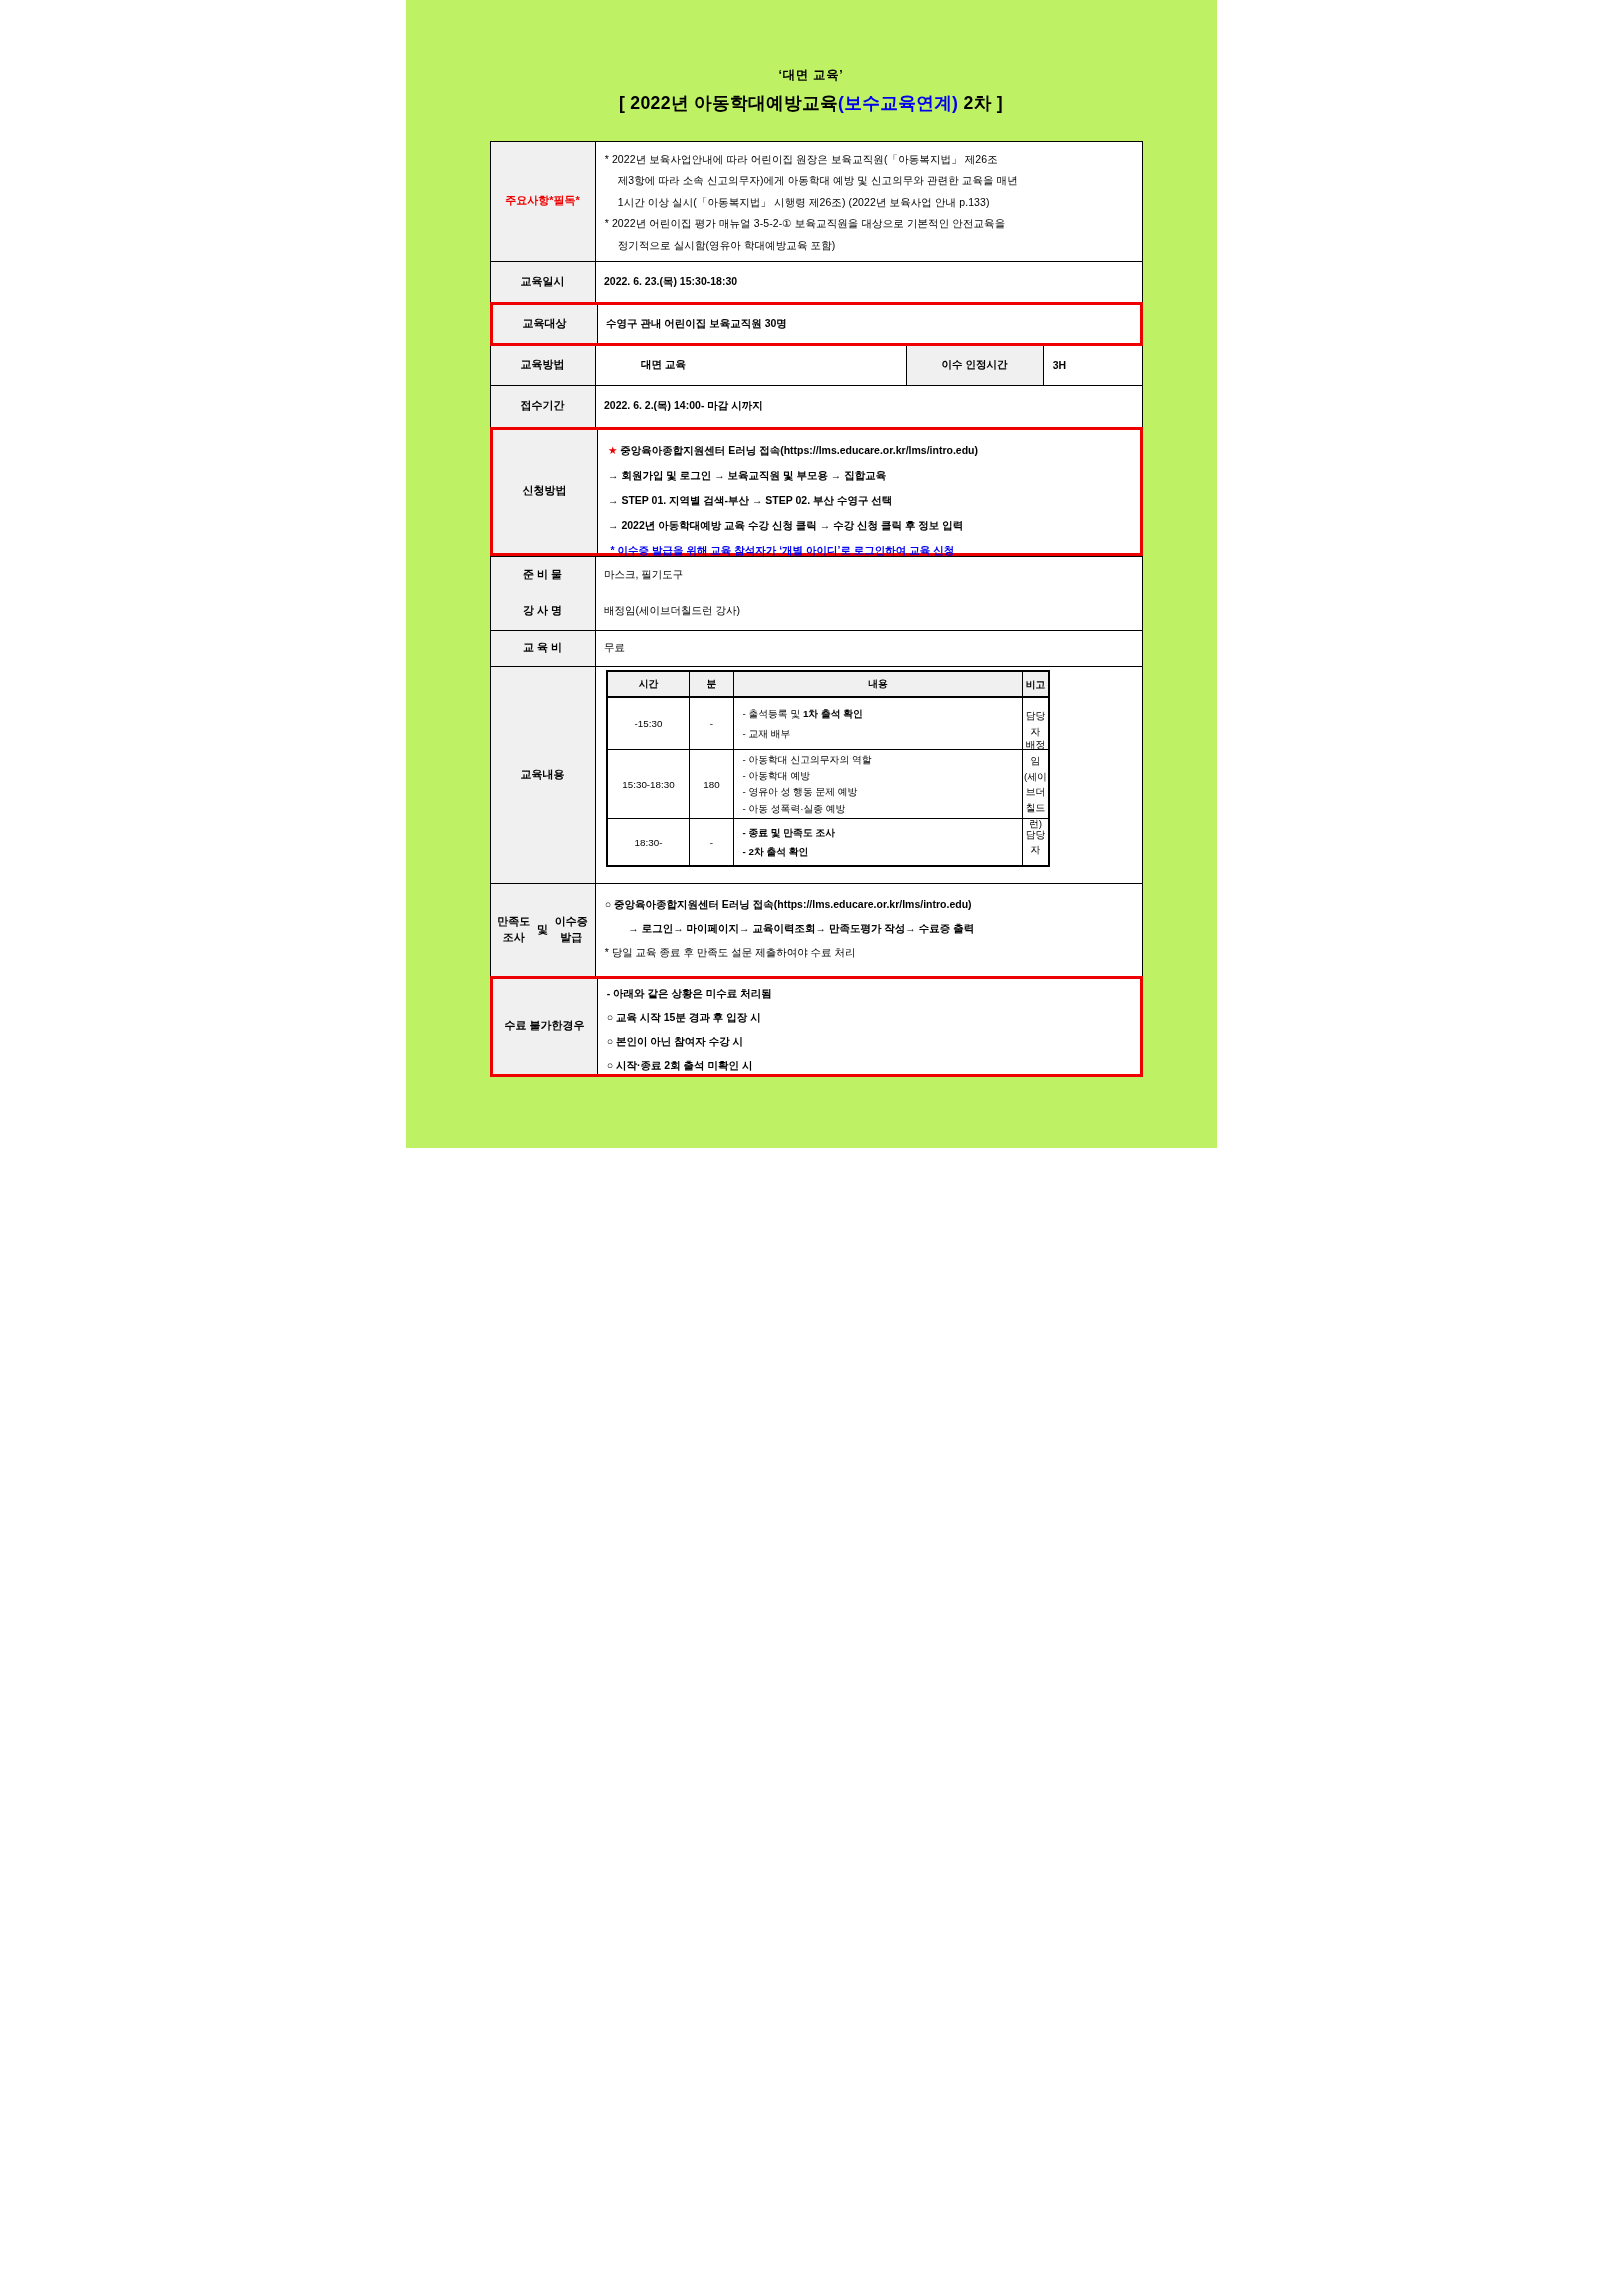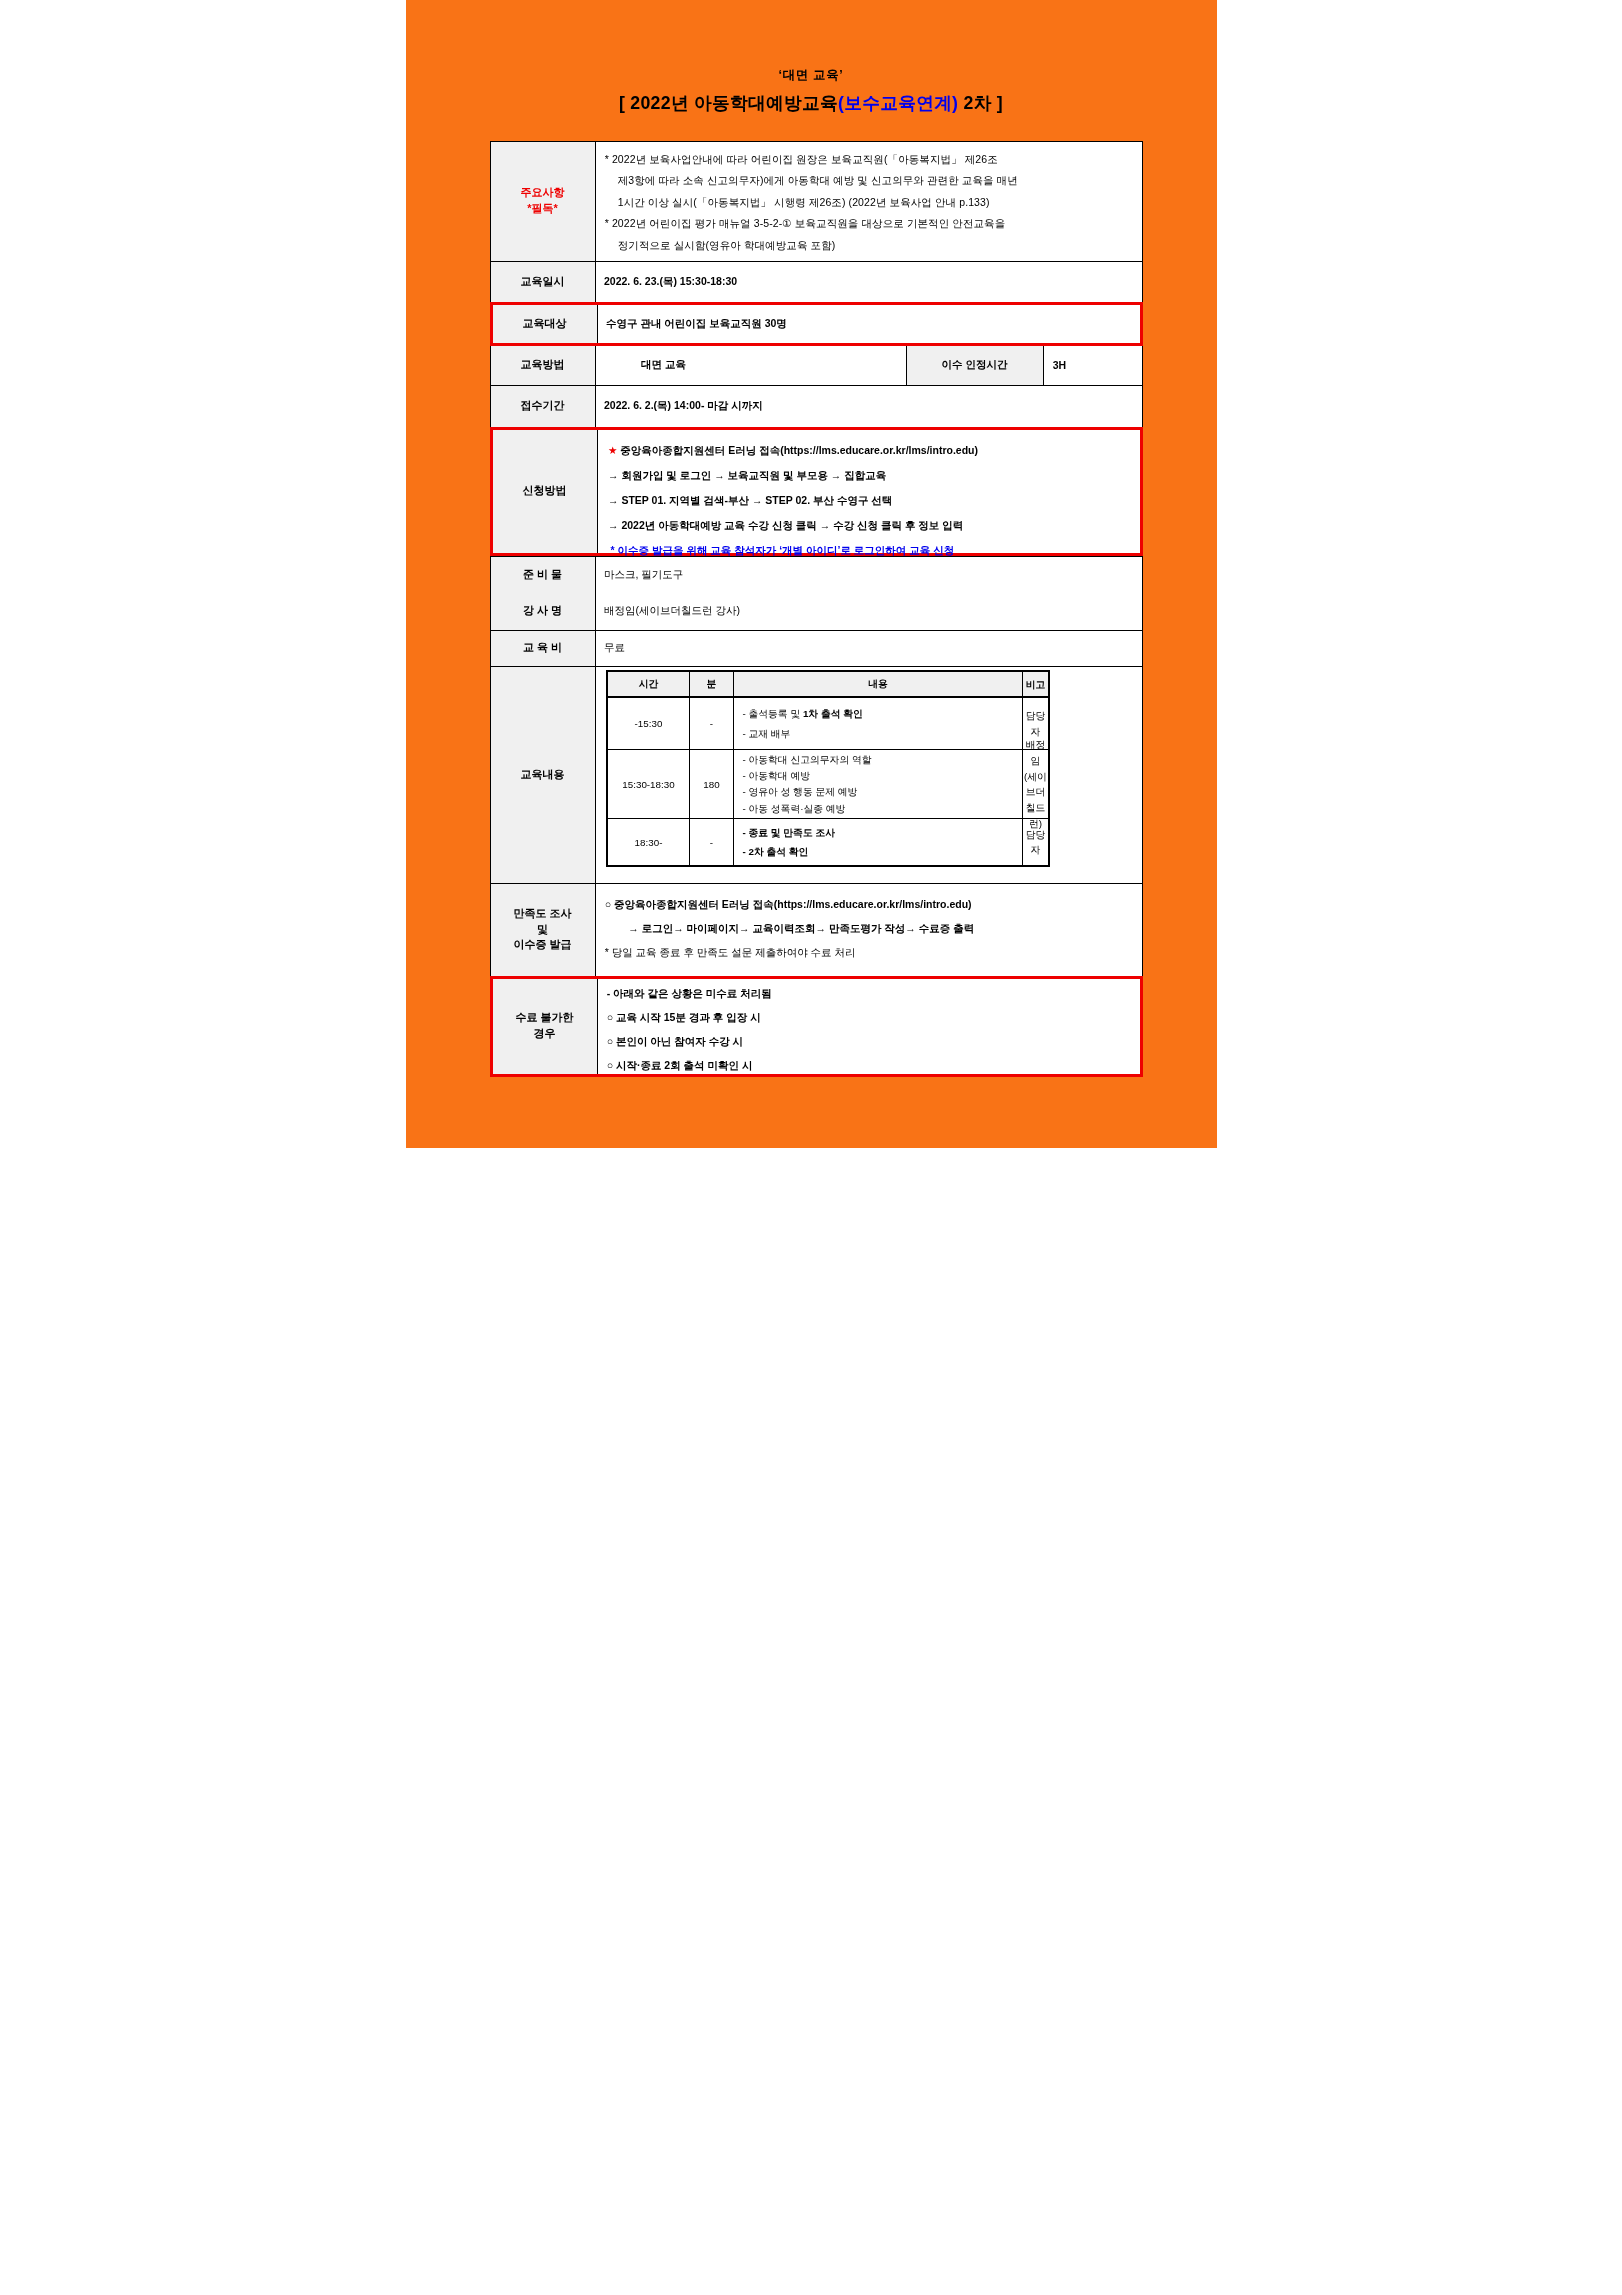--- a/index.html
+++ b/index.html
@@ -2,21 +2,21 @@
 <html style="--accent-red: #ee0000; --accent-blue: #0000ee; --label-bg: #f0f0f0;font-size:10.5px"><head>
 <meta charset="utf-8">
 <style>
   :root{
     --accent-red:#ee0000;
     --accent-blue:#0000ee;
     --label-bg:#f0f0f0;
   }
   html,body{margin:0;padding:0;background:#ffffff;}
   .page{
-    width:811px;height:1148px;background:#f97316;margin:0 auto;
+    width:811px;height:1148px;background:#bef264;margin:0 auto;
     font-family:"Liberation Sans","DejaVu Sans",sans-serif;color:#000;
     overflow:hidden;
   }
   .title1{
     padding-top:67px;text-align:center;font-size:12.4px;font-weight:bold;
     letter-spacing:0.7px;
   }
   .title2{
     margin-top:6.5px;text-align:center;font-size:17.7px;font-weight:bold;
     letter-spacing:0.3px;
@@ -30,21 +30,21 @@
     border-left:1.3px solid #000;border-right:1.3px solid #000;border-top:0.7px solid #000;
     background:#fff;
   }
   .row.first{border-top:1.3px solid #000;}
   .row.red{border:3.3px solid var(--accent-red);}
   .row.after-red{border-top:none;}
 
   .lbl{
     width:105px;flex:0 0 105px;background:var(--label-bg);
     border-right:0.7px solid #000;box-sizing:border-box;
-    display:flex;flex-direction:column;justify-content:center;align-items:center;
+    display:flex;flex-direction:row;justify-content:center;align-items:center;
     font-size:11px;font-weight:bold;text-align:center;line-height:15.7px;
   }
   .cnt{flex:1;box-sizing:border-box;font-size:10.5px;}
   .vcenter{display:flex;align-items:center;padding-left:8.5px;}
   .bold{font-weight:bold;}
 
   
   .r-notice{height:120px;}
   .r-datetime{height:41px;}
   .r-target{height:44px;}

